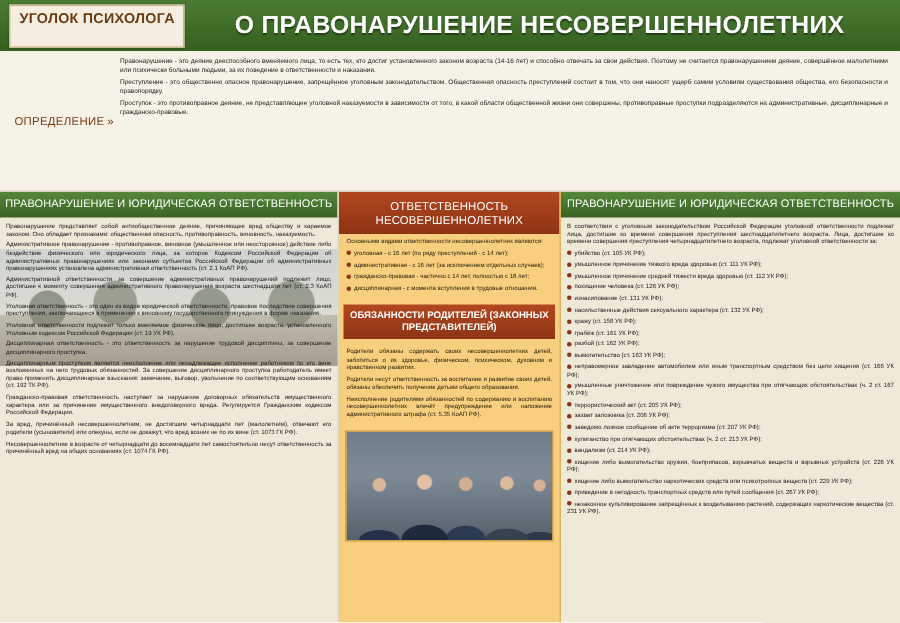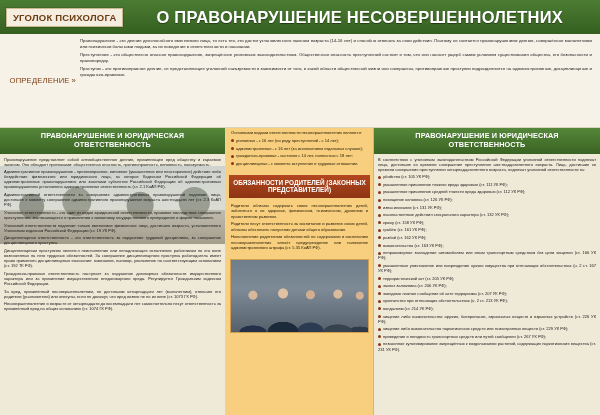--- a/index.html
+++ b/index.html
@@ -28,21 +28,21 @@
     overflow: hidden;
   }
   .header-badge {
     margin-left: 6px;
     background: #f4ede0;
     border: 1px solid #c9b98f;
     color: #6b3a12;
     font-weight: bold;
     font-size: 9.5px;
     letter-spacing: .2px;
-    padding: 3px 6px 3px 6px;
+    padding: 3px 6px 13px 6px;
     white-space: nowrap;
     box-shadow: 0 0 0 1px rgba(0,0,0,.1);
   }
   .header-title {
     flex: 1;
     color: #ffffff;
     font-weight: bold;
     font-size: 16.5px;
     text-align: center;
     letter-spacing: .2px;
@@ -100,21 +100,21 @@
     overflow: hidden;
   }
   .col-left  { width: 226px; background: #efe9d8; border-right: 1px solid #ded5bc; }
   .col-mid   { width: 148px; background: #f7cf7e; border-right: 1px solid #e0b45f; }
   .col-right { width: 226px; background: #efe9d8; }
 
   .col-head {
     background: #4b7c33;
     background: linear-gradient(#54873a, #3a6323);
     color: #fff;
-    font-weight: bold;
+    font-weight: normal;
     font-size: 7.3px;
     text-align: center;
     padding: 4px 2px;
     line-height: 1.2;
     letter-spacing: .1px;
   }
   .col-mid .col-head {
     background: linear-gradient(#b2471f, #8d3414);
     font-size: 7.6px;
     padding: 5px 2px;
@@ -250,20 +250,21 @@
         <p>Уголовной ответственности подлежит только вменяемое физическое лицо, достигшее возраста, установленного Уголовным кодексом Российской Федерации (ст. 19 УК РФ).</p>
         <p>Дисциплинарная ответственность - это ответственность за нарушение трудовой дисциплины, за совершение дисциплинарного проступка.</p>
         <p>Дисциплинарным проступком является неисполнение или ненадлежащее исполнение работником по его вине возложенных на него трудовых обязанностей. За совершение дисциплинарного проступка работодатель имеет право применить дисциплинарные взыскания: замечание, выговор, увольнение по соответствующим основаниям (ст. 192 ТК РФ).</p>
         <p>Гражданско-правовая ответственность наступает за нарушение договорных обязательств имущественного характера или за причинение имущественного внедоговорного вреда. Регулируется Гражданским кодексом Российской Федерации.</p>
         <p>За вред, причинённый несовершеннолетним, не достигшим четырнадцати лет (малолетним), отвечают его родители (усыновители) или опекуны, если не докажут, что вред возник не по их вине (ст. 1073 ГК РФ).</p>
         <p>Несовершеннолетние в возрасте от четырнадцати до восемнадцати лет самостоятельно несут ответственность за причинённый вред на общих основаниях (ст. 1074 ГК РФ).</p>
       </div>
     </div>
 
     <div class="col col-mid">
+      <div class="col-head">ОТВЕТСТВЕННОСТЬ НЕСОВЕРШЕННОЛЕТНИХ</div>
       <div class="mid-body">
         <p>Основными видами ответственности несовершеннолетних являются:</p>
         <p><span class="bullet"></span><span>уголовная - с 16 лет (по ряду преступлений - с 14 лет);</span></p>
         <p><span class="bullet"></span><span>административная - с 16 лет (за исключением отдельных случаев);</span></p>
         <p><span class="bullet"></span><span>гражданско-правовая - частично с 14 лет, полностью с 18 лет;</span></p>
         <p><span class="bullet"></span><span>дисциплинарная - с момента вступления в трудовые отношения.</span></p>
       </div>
       <div class="mid-sub">ОБЯЗАННОСТИ РОДИТЕЛЕЙ (ЗАКОННЫХ ПРЕДСТАВИТЕЛЕЙ)</div>
       <div class="mid-body">
         <p>Родители обязаны содержать своих несовершеннолетних детей, заботиться о их здоровье, физическом, психическом, духовном и нравственном развитии.</p>

